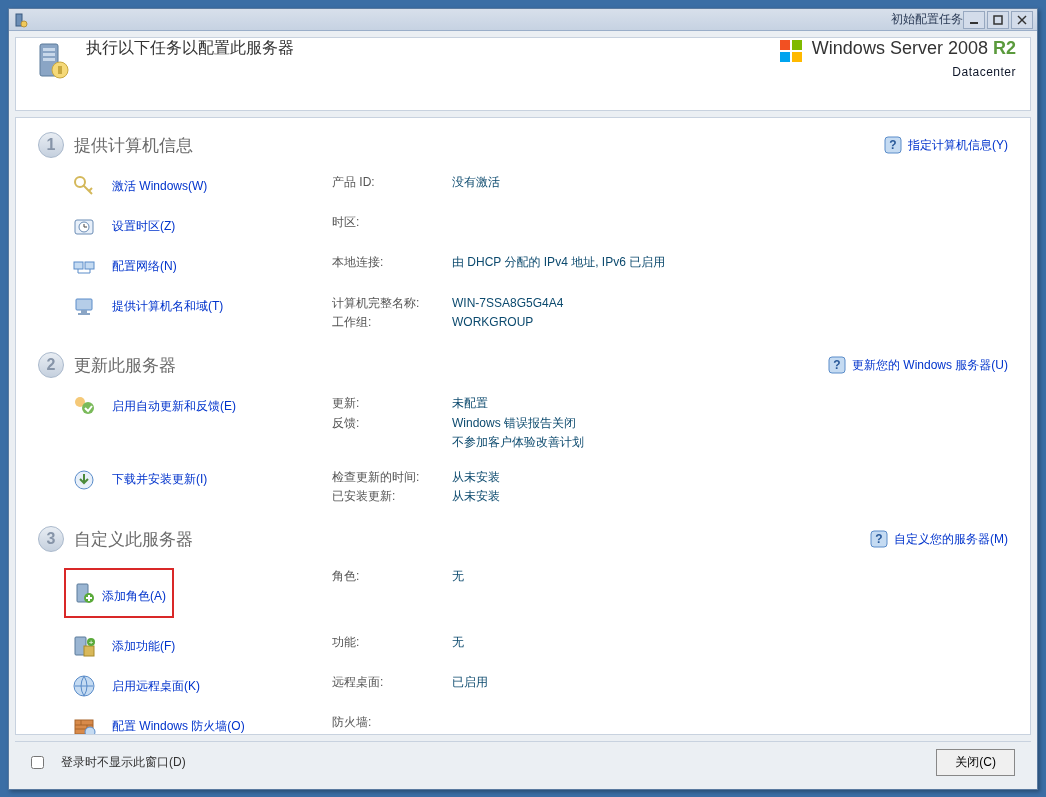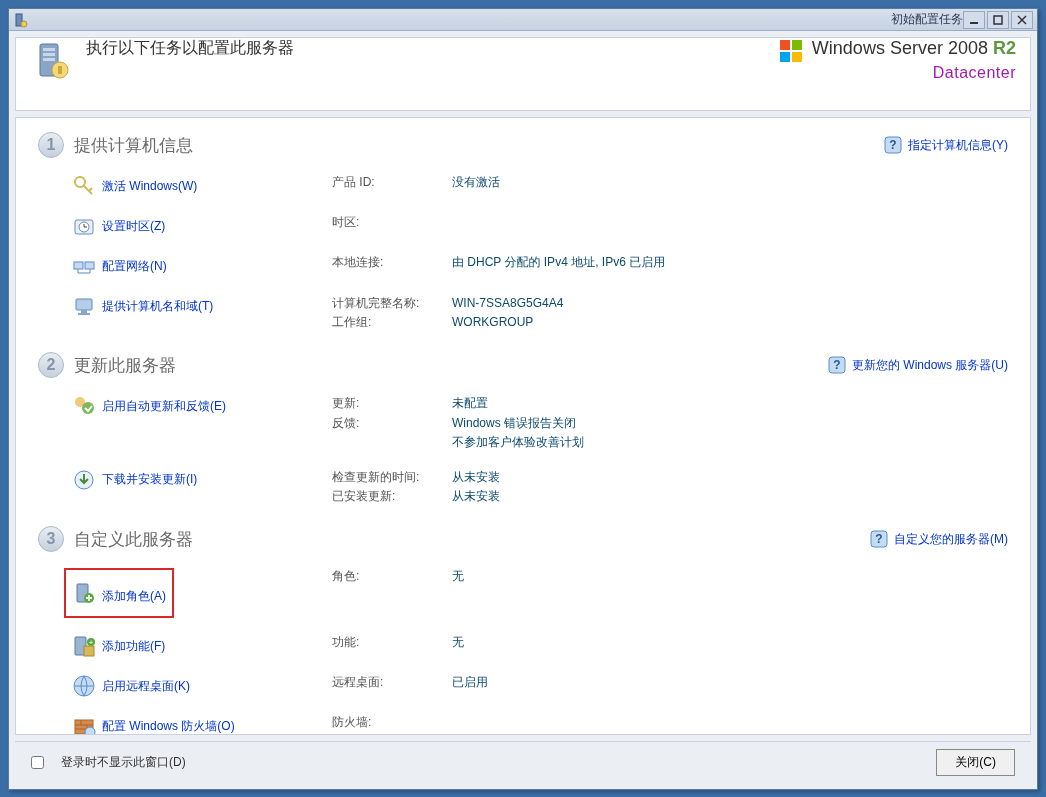--- a/index.html
+++ b/index.html
@@ -10,32 +10,32 @@
 .titlebar-icon { width: 16px; height: 16px; margin-right: 4px; display:inline-flex; align-items:center; justify-content:center; }
 .titlebar-text { flex: 1; color: #2a3a55; text-align: right; }
 .win-controls { display: flex; gap: 2px; }
 .win-btn { width: 22px; height: 18px; background: #d3dcea; border: 1px solid #97a8c0; font-size: 10px; display: flex; align-items: center; justify-content: center; color: #333; cursor: pointer; }
 .header { height: 74px; background: #fff; border: 1px solid #c8d2df; margin: 6px; display: flex; align-items: flex-start; padding: 0 14px; }
 .header-icon { width: 44px; height: 44px; margin-right: 12px; display:flex; align-items:center; justify-content:center; }
 .header-title { font-size: 16px; color: #333; flex: 1; }
 .brand { text-align: right; font-size: 13px; color: #555; }
 .brand .ws { font-size: 18px; color: #333; }
 .brand .r2 { color: #5a9a3c; font-weight: bold; }
-.brand .dc { font-size: 16px; color: #a21caf; letter-spacing: 0.5px; }
+.brand .dc { font-size: 12px; color: #0f172a; letter-spacing: 0.5px; }
 .content { flex: 1; background: #fff; border: 1px solid #c8d2df; margin: 0 6px 6px 6px; padding: 14px 22px; overflow: auto; position: relative; }
 .section-head { display: flex; align-items: center; margin-top: 6px; margin-bottom: 8px; }
 .section-head:first-child { margin-top: 0; }
 .num-badge { width: 26px; height: 26px; border-radius: 50%; background: linear-gradient(#e8edf3,#c5d0de); border: 1px solid #aab9cc; color: #8694a8; font-size: 16px; font-weight: bold; display: flex; align-items: center; justify-content: center; margin-right: 10px; }
 .section-title { font-size: 17px; color: #6a6a6a; flex: 1; }
 .section-help { display: flex; align-items: center; gap: 6px; font-size: 12px; }
 .help-icon { width: 18px; height: 18px; }
 .section-help a { color: #0033cc; text-decoration: none; cursor: pointer; }
 .section-body { margin-left: 34px; margin-bottom: 12px; }
 .row { display: flex; align-items: flex-start; padding: 8px 0; font-size: 12px; }
-.action-cell { width: 260px; display: flex; align-items: center; gap: 6px; }
+.action-cell { width: 260px; display: flex; align-items: center; gap: 16px; }
 .action-cell .ico { width: 24px; height: 24px; display:flex; align-items:center; justify-content:center; flex-shrink:0; }
 .action-cell a { color: #0033cc; text-decoration: none; cursor: pointer; }
 .label-cell { width: 120px; color: #555; }
 .value-cell { flex: 1; color: #0c4a6e; }
 .multi-line .label-cell, .multi-line .value-cell { line-height: 1.6; }
 .highlight-box { border: 2px solid #d92828; padding: 11px 6px; margin-left: -8px; display: inline-flex; align-items:flex-end; gap:6px; }
 .bottom-bar { height: 42px; background: #ebeff3; border-top: 1px solid #c8d2df; margin: 0 6px 6px 6px; display: flex; align-items: center; padding: 0 16px; font-size: 12px; }
 .bottom-bar label { display: flex; align-items: center; gap: 17px; color: #333; flex: 1; cursor: pointer; }
 .close-btn { padding: 4px 18px; background: #f0f0f0; border: 1px solid #888; font-size: 12px; cursor: pointer; }
 svg { display: block; }

